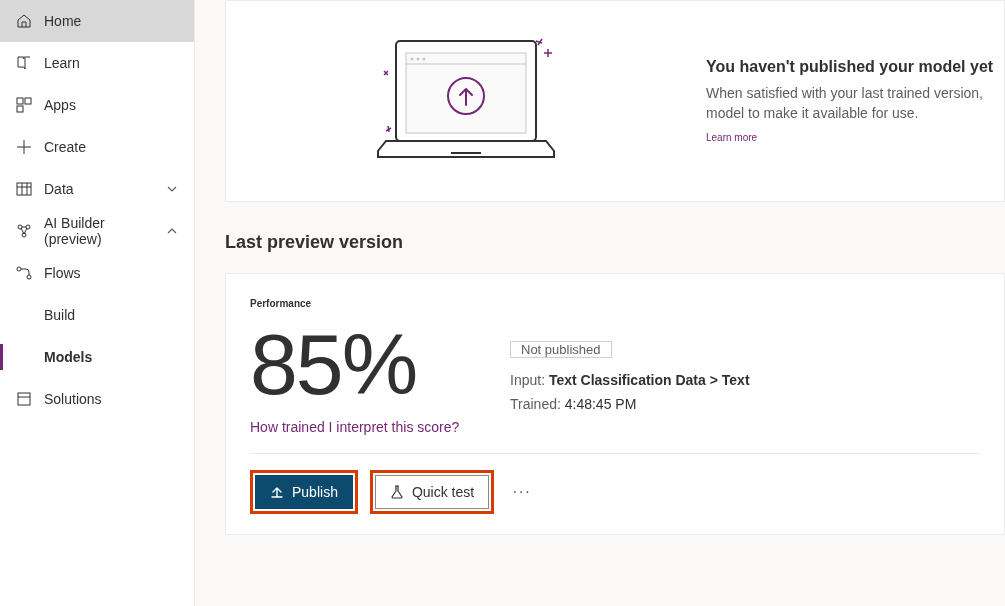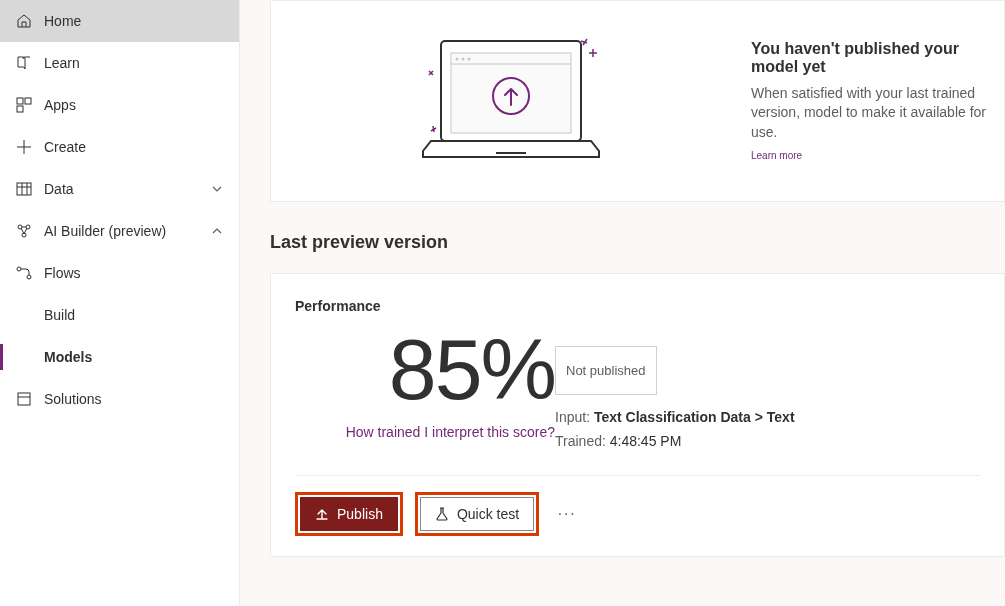--- a/index.html
+++ b/index.html
@@ -8,21 +8,21 @@
     font-size: 14px;
     color: #323130;
     background: #fff;
     width: 1005px;
     height: 606px;
     overflow: hidden;
     display: flex;
   }
   
   .sidebar {
-    width: 240px;
+    width: 195px;
     background: #fff;
     border-right: 1px solid #edebe9;
     display: flex;
     flex-direction: column;
   }
   .sidebar-item {
     display: flex;
     align-items: center;
     height: 42px;
     padding: 0 16px;
@@ -95,38 +95,38 @@
   }
   .section-title {
     font-size:18px; font-weight:600; margin:30px 0 20px 0;
   }
   .perf-card {
     background:#fff;
     border:1px solid #edebe9;
     border-radius:2px;
     padding: 24px 24px 20px 24px;
   }
-  .perf-card h4 { font-size:14px; font-weight:600; margin-bottom:12px; }
+  .perf-card h4 { font-size:10px; font-weight:600; margin-bottom:12px; }
   .perf-body { display:flex; align-items:flex-start; }
-  .score-col { width: 260px; text-align: right; }
+  .score-col { width: 260px; text-align: left; }
   .score {
     font-size: 86px;
     font-weight: 400;
     line-height: 1;
     color: #323130;
     letter-spacing: -2px;
   }
   .interpret-link {
     color:#742774; font-size:14px; text-decoration:none; display:inline-block; margin-top:12px;
   }
   .meta-col { flex:1; padding-top: 20px; }
   .badge {
     display:inline-block;
     border:1px solid #d2d0ce;
-    padding: 16px 10px;
+    padding: 0 10px;
     font-size:13px;
     color:#605e5c;
     margin-bottom:14px;
     background:#fff;
   }
   .meta-line { font-size:14px; margin-bottom:8px; color:#323130; }
   .meta-line .label { color:#605e5c; }
   .meta-line strong { font-weight:600; }
   .actions-row {
     margin-top: 18px;
@@ -140,21 +140,21 @@
     display:inline-flex;
     align-items:center;
     height: 34px;
     padding: 0 14px;
     font-size:14px;
     border:1px solid transparent;
     cursor:pointer;
     gap:8px;
   }
   .btn-primary {
-    background:#7f1d1d;
+    background:#0c4a6e;
     color:#fff;
   }
   .btn-secondary {
     background:#fff;
     border-color:#8a8886;
     color:#323130;
   }
   .highlight-box {
     border:3px solid #d83b01;
     padding:2px;

